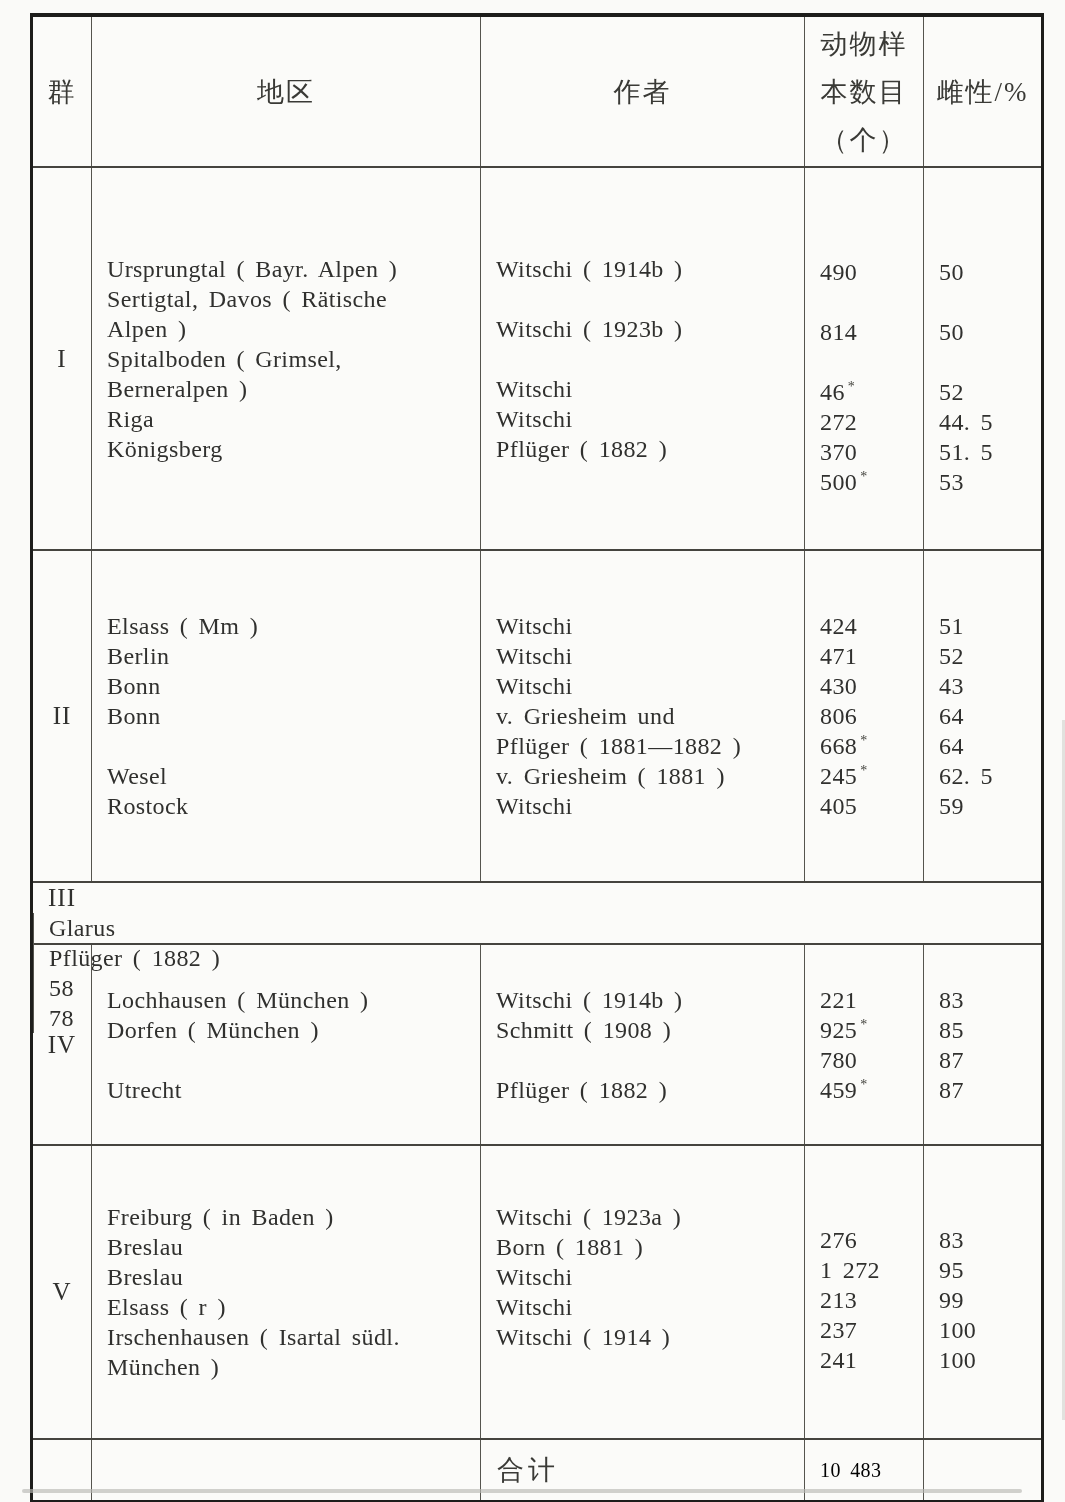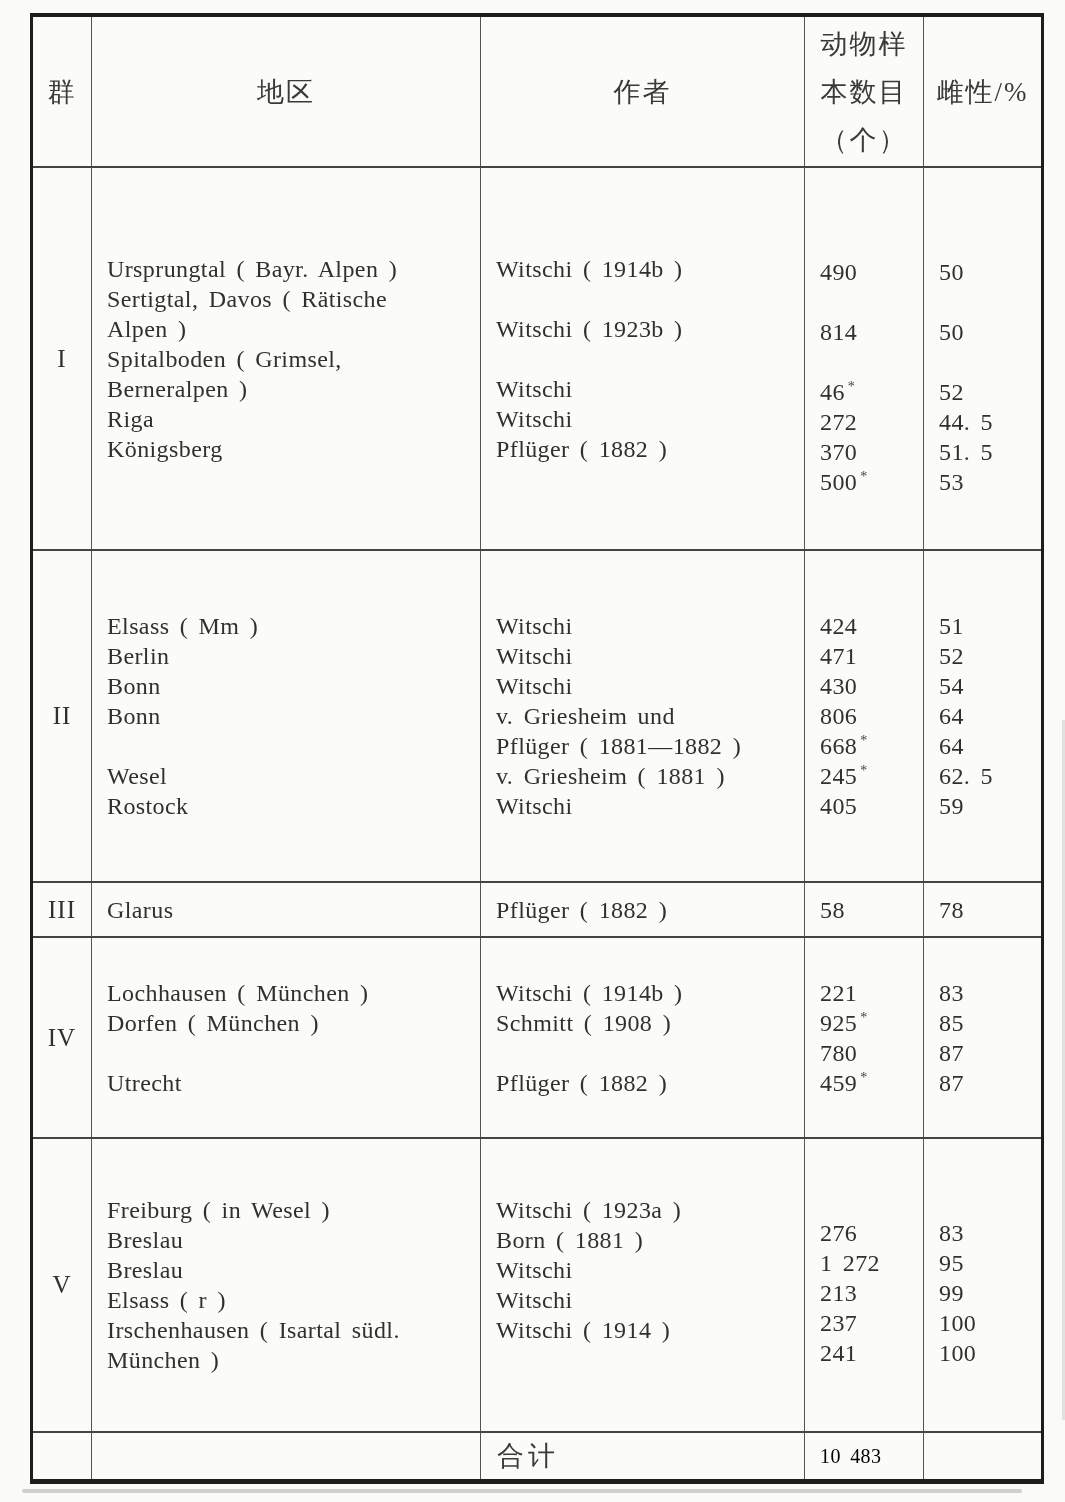--- a/index.html
+++ b/index.html
@@ -26,24 +26,24 @@
   .cell:first-child{border-left:none;}
   .c-group{width:58px;flex:0 0 auto;}
   .c-region{width:389px;flex:0 0 auto;}
   .c-author{width:324px;flex:0 0 auto;}
   .c-samples{width:119px;flex:0 0 auto;}
   .c-female{flex:1 1 auto;}
   
   .header-row{height:149px;}
   .group-I{height:383px;}
   .group-II{height:332px;}
-  .group-III{height:55px;}
+  .group-III{height:62px;flex-direction:column;}
   .group-IV{height:201px;}
   .group-V{height:294px;}
-  .total-row{height:48px;}
+  .total-row{height:62px;}
   
   .stack{
     height:100%;
     display:flex;flex-direction:column;
     justify-content:center;
     padding-left:15px;
   }
   .c-group .stack{padding-left:0;align-items:center;}
   .group-V .num-stack{padding-top:8px;padding-bottom:8px;}
   .group-I .num-stack{padding-top:18px;padding-bottom:4px;}
@@ -191,21 +191,21 @@
               <div class="line">806</div>
               <div class="line">668<sup>*</sup></div>
               <div class="line">245<sup>*</sup></div>
               <div class="line">405</div>
             </div>
           </div>
           <div class="cell c-female">
             <div class="stack num-stack">
               <div class="line">51</div>
               <div class="line">52</div>
-              <div class="line">54</div>
+              <div class="line">43</div>
               <div class="line">64</div>
               <div class="line">64</div>
               <div class="line">62. 5</div>
               <div class="line">59</div>
             </div>
           </div>
         </div>
         <div class="row group-row group-III">
           <div class="cell c-group">
             <div class="stack">
@@ -273,21 +273,21 @@
           </div>
         </div>
         <div class="row group-row group-V">
           <div class="cell c-group">
             <div class="stack">
               <div class="line group-label-line">V</div>
             </div>
           </div>
           <div class="cell c-region">
             <div class="stack">
-              <div class="line">Freiburg ( in Wesel )</div>
+              <div class="line">Freiburg ( in Baden )</div>
               <div class="line">Breslau</div>
               <div class="line">Breslau</div>
               <div class="line">Elsass ( r )</div>
               <div class="line">Irschenhausen ( Isartal südl.</div>
               <div class="line">München )</div>
             </div>
           </div>
           <div class="cell c-author">
             <div class="stack">
               <div class="line">Witschi ( 1923a )</div>

